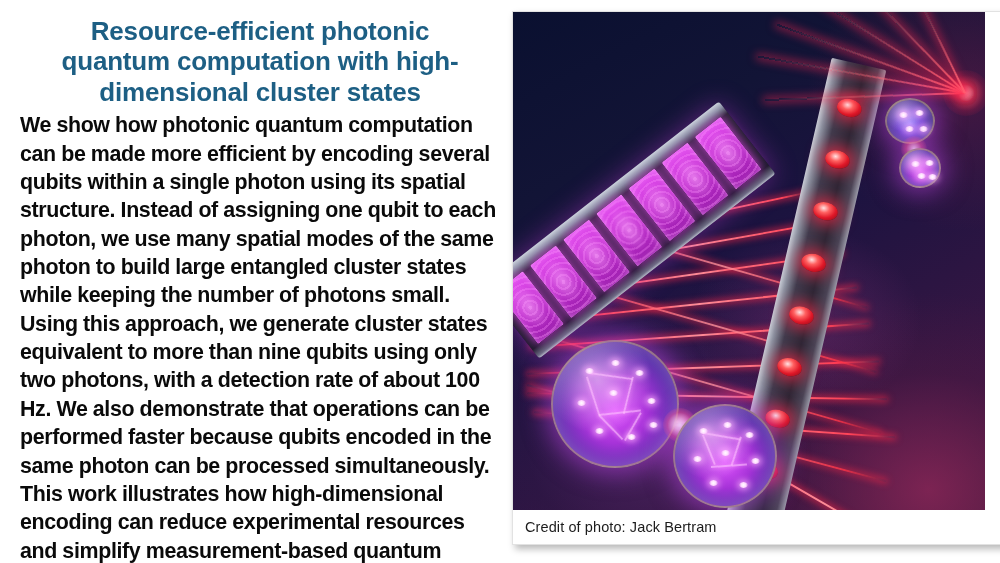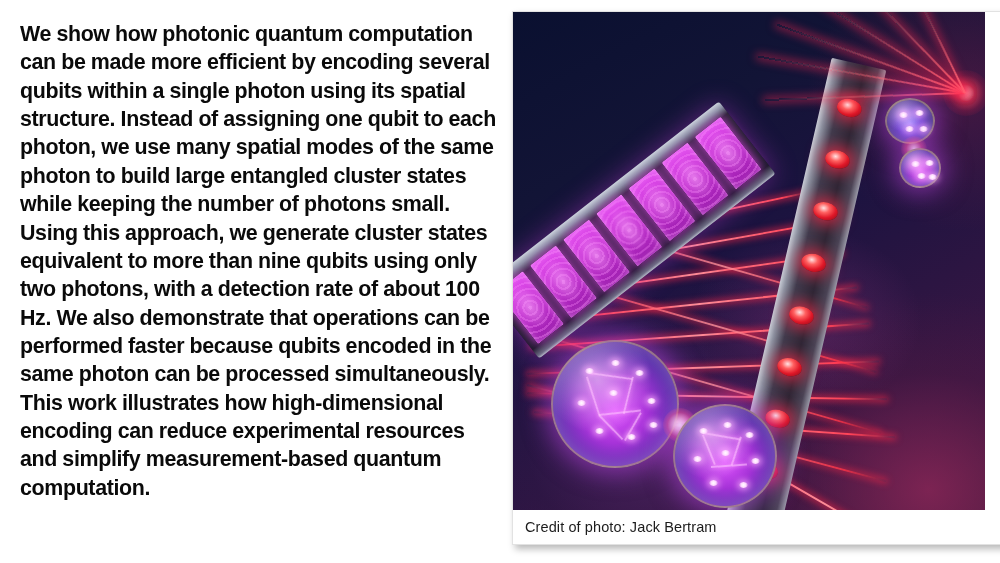--- a/index.html
+++ b/index.html
@@ -231,20 +231,21 @@
     color: #1c1c1c;
     letter-spacing: 0.1px;
   }
 </style>
 </head>
 <body>
 
 <div class="slide">
 
   <div class="text-col">
+    <h1 class="title">Resource-efficient photonic quantum computation with high-dimensional cluster states</h1>
 
 
     <p class="abstract">We show how photonic quantum computation can be made more efficient by encoding several qubits within a single photon using its spatial structure. Instead of assigning one qubit to each photon, we use many spatial modes of the same photon to build large entangled cluster states while keeping the number of photons small. Using this approach, we generate cluster states equivalent to more than nine qubits using only two photons, with a detection rate of about 100 Hz. We also demonstrate that operations can be performed faster because qubits encoded in the same photon can be processed simultaneously. This work illustrates how high-dimensional encoding can reduce experimental resources and simplify measurement-based quantum computation.</p>
   </div>
 
   <div class="photo-card">
 
     <div class="photo">
 
       <div class="bg-base"></div>

